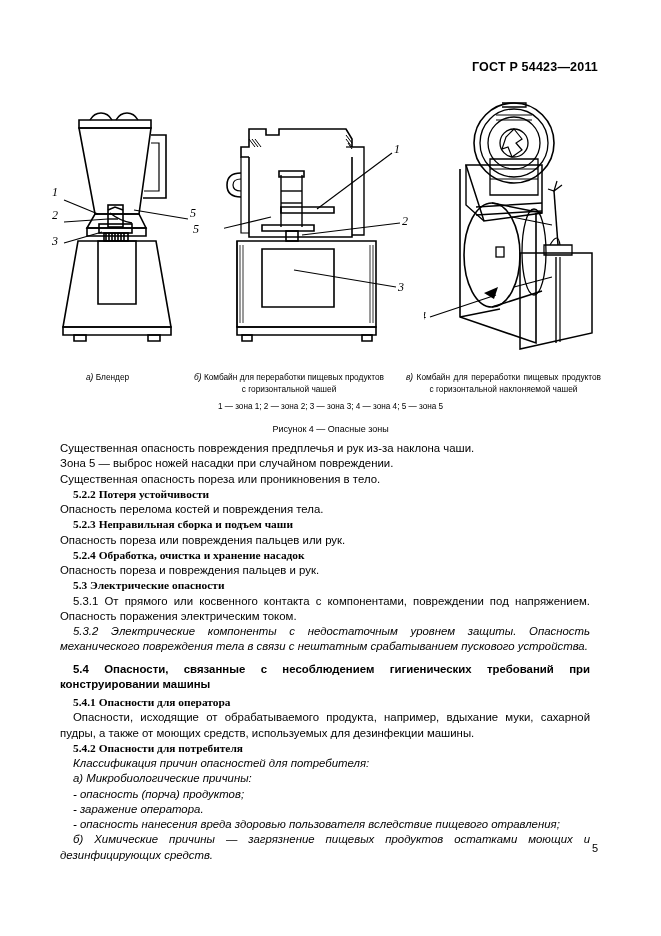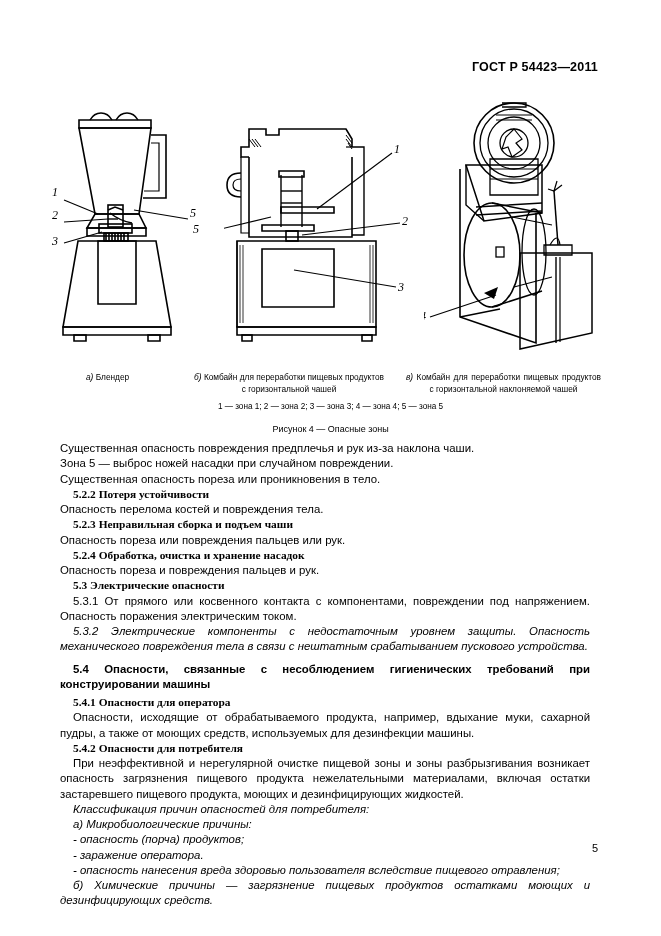--- a/index.html
+++ b/index.html
@@ -310,21 +310,20 @@
     <p class="p-flat">Опасность пореза и повреждения пальцев и рук.</p>
     <p class="hd">5.3  Электрические опасности</p>
     <p class="p-ind">5.3.1  От прямого или косвенного контакта с компонентами, повреждении под напряжением. Опасность поражения электрическим током.</p>
     <p class="p-it">5.3.2  Электрические компоненты с недостаточным уровнем защиты. Опасность механического повреждения тела в связи с нештатным срабатыванием пускового устройства.</p>
     <div class="gap-md"></div>
     <p class="hd-wrap">5.4  Опасности, связанные с несоблюдением гигиенических требований при конструировании машины</p>
     <div class="gap-sm"></div>
     <p class="hd">5.4.1  Опасности для оператора</p>
     <p class="p-ind">Опасности, исходящие от обрабатываемого продукта, например, вдыхание муки, сахарной пудры, а также от моющих средств, используемых для дезинфекции машины.</p>
     <p class="hd">5.4.2  Опасности для потребителя</p>
-    <p class="p-ind">При неэффективной и нерегулярной очистке пищевой зоны и зоны разбрызгивания возникает опасность загрязнения пищевого продукта нежелательными материалами, включая остатки застаревшего пищевого продукта, моющих и дезинфицирующих жидкостей.</p>
     <p class="p-it">Классификация причин опасностей для потребителя:</p>
     <p class="li-it">а)  Микробиологические причины:</p>
     <p class="li-it">-  опасность (порча) продуктов;</p>
     <p class="li-it">-  заражение оператора.</p>
     <p class="li-it">-  опасность нанесения вреда здоровью пользователя вследствие пищевого отравления;</p>
     <p class="p-it">б)  Химические причины — загрязнение пищевых продуктов остатками моющих и дезинфицирующих средств.</p>
   </div>
 
   <div class="page-num">5</div>
 

